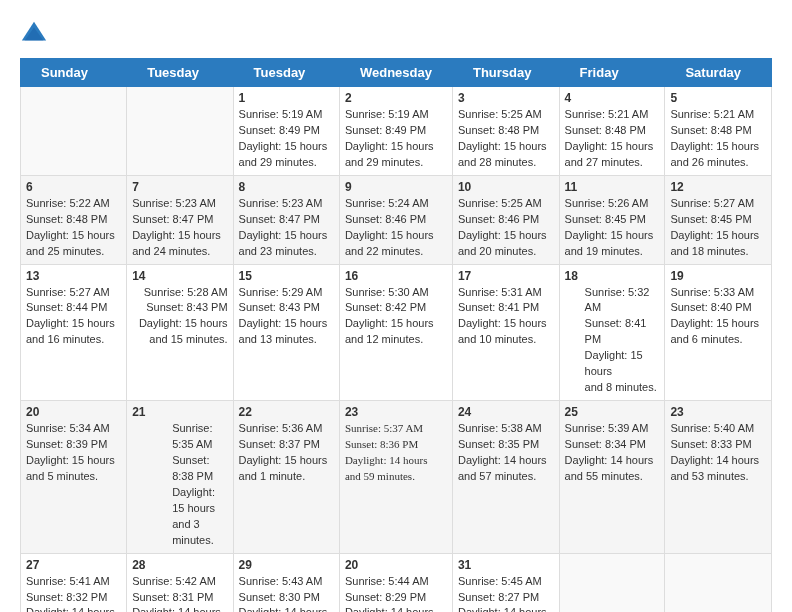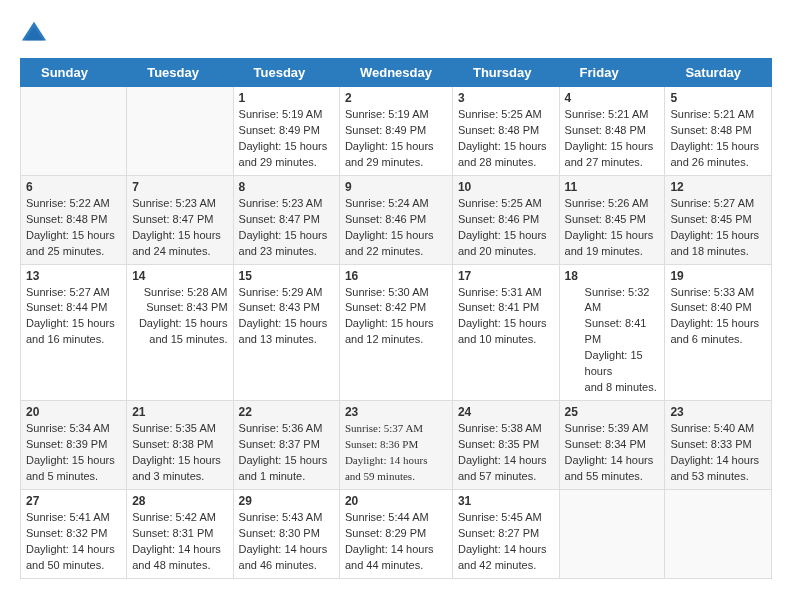--- a/index.html
+++ b/index.html
@@ -267,21 +267,21 @@
       <tr>
         <td>
           <span class="day-number">20</span>
           <div class="day-info" style="white-space: pre-line;">Sunrise: 5:34 AM
 Sunset: 8:39 PM
 Daylight: 15 hours
 and 5 minutes.</div>
         </td>
         <td>
           <span class="day-number">21</span>
-          <div class="day-info" style="white-space: pre-line;">Sunrise: 5:35 AM
+          <div class="day-info" style="white-space: pre-line; margin-left: 40px;">Sunrise: 5:35 AM
 Sunset: 8:38 PM
 Daylight: 15 hours
 and 3 minutes.</div>
         </td>
         <td>
           <span class="day-number">22</span>
           <div class="day-info" style="white-space: pre-line;">Sunrise: 5:36 AM
 Sunset: 8:37 PM
 Daylight: 15 hours
 and 1 minute.</div>

